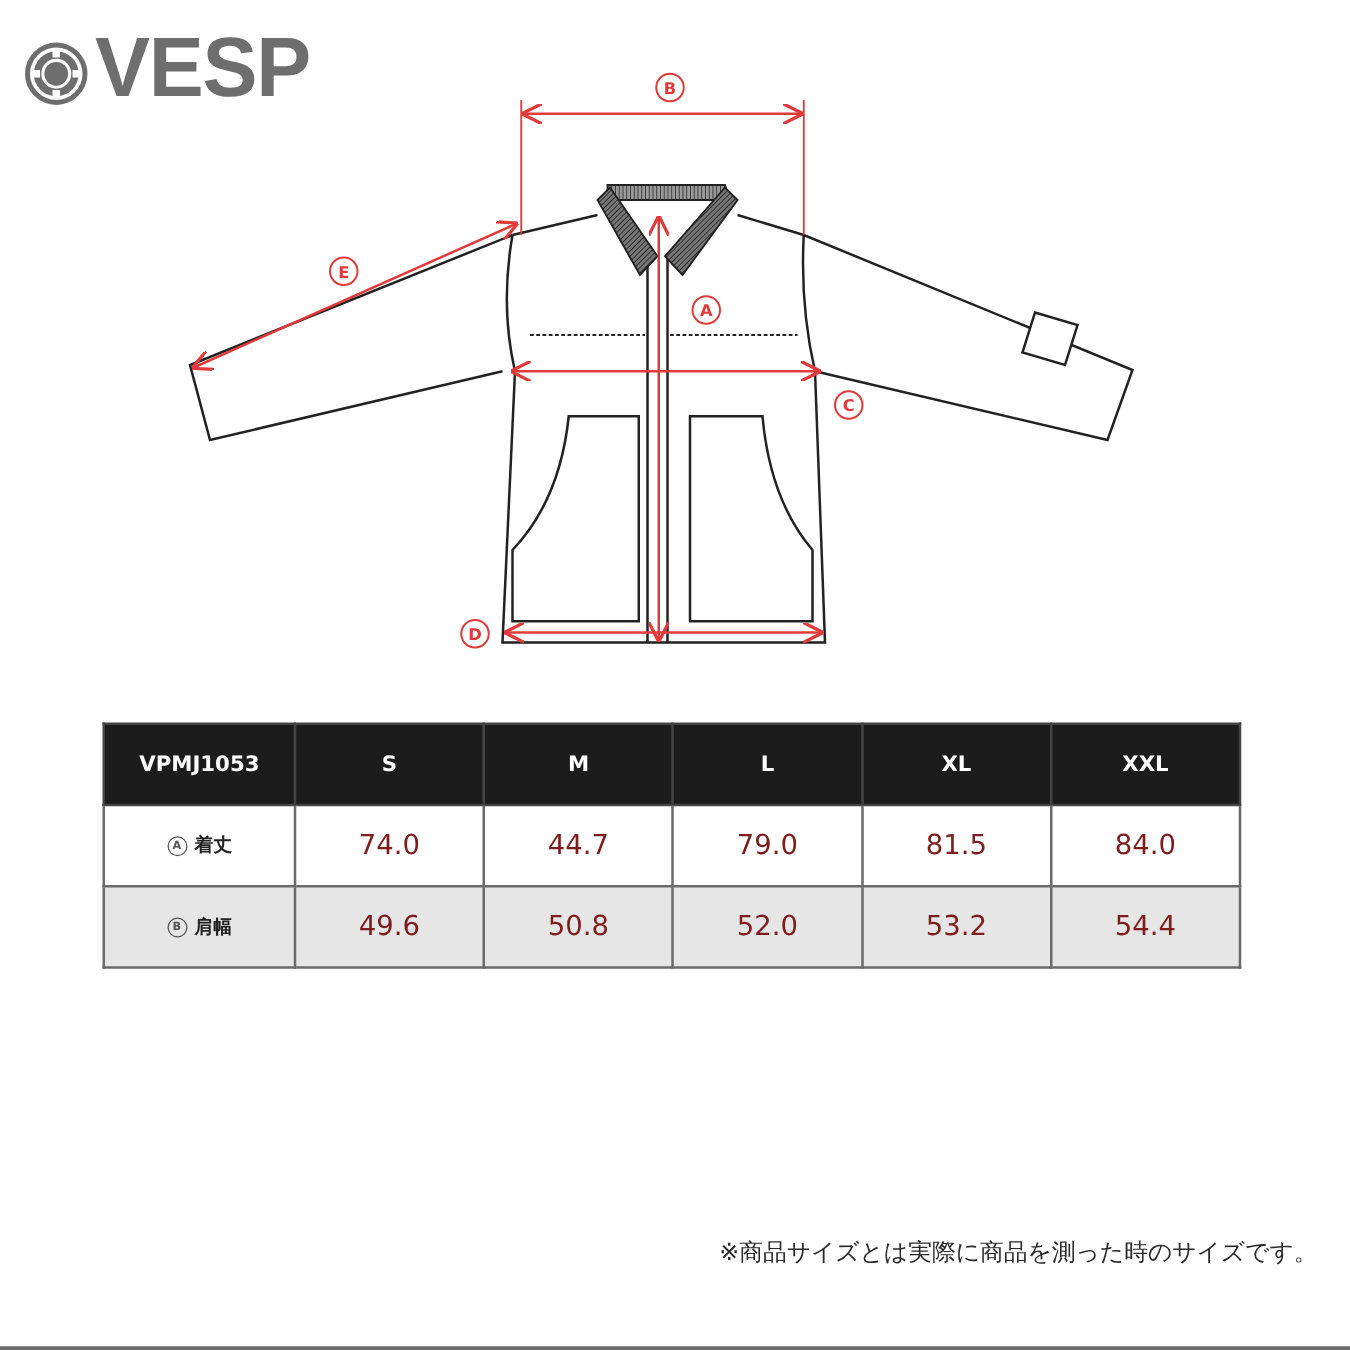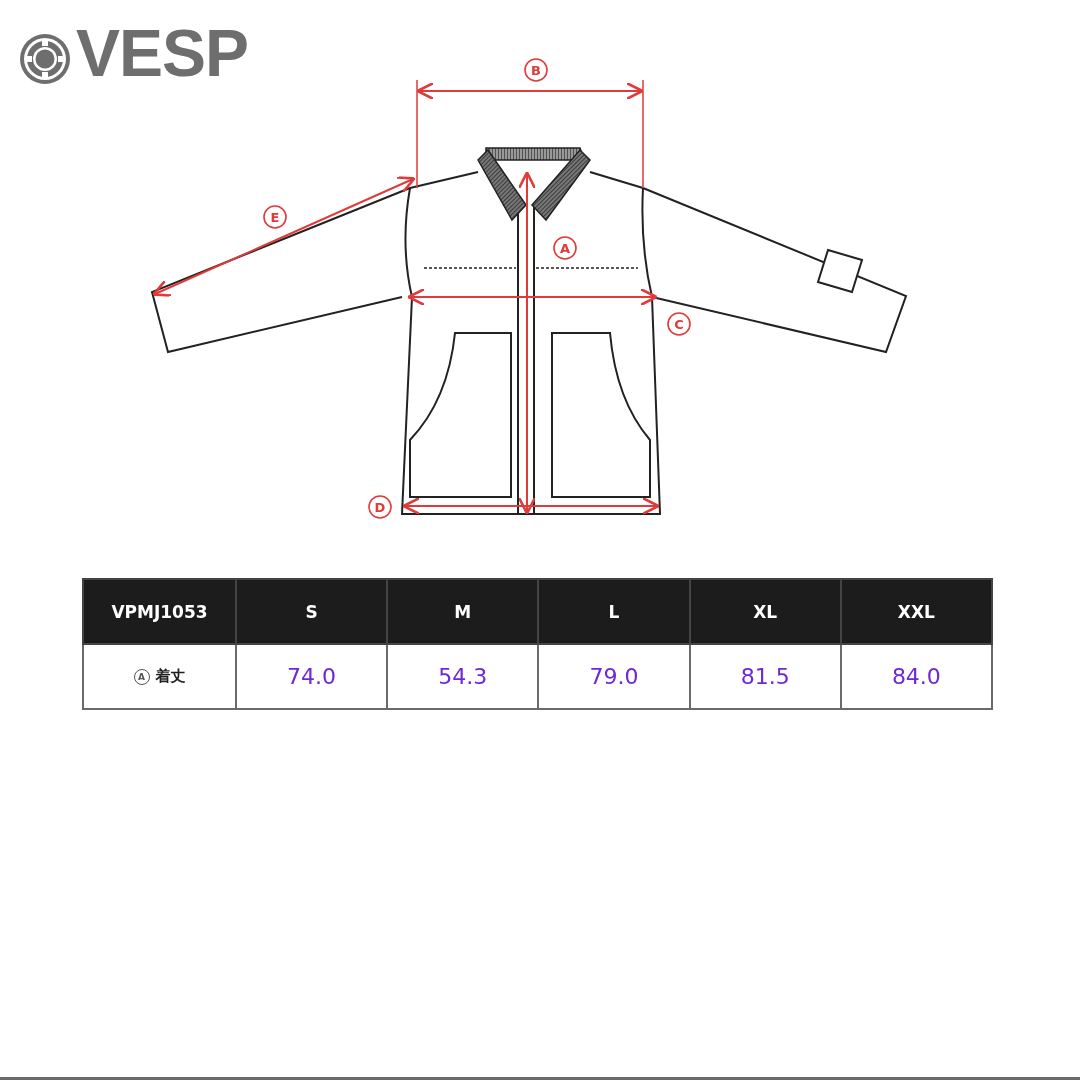--- a/index.html
+++ b/index.html
@@ -4,21 +4,21 @@
 <style>
   html, body { margin:0; padding:0; background:#ffffff; }
   body { width:1080px; height:1080px; position:relative; overflow:hidden; font-family:"DejaVu Sans", sans-serif; }
   .logo { position:absolute; left:18px; top:22px; height:64px; display:flex; align-items:flex-end; }
   .logo-mark { width:54px; height:54px; }
   .logo-text { font-family:"Liberation Sans", sans-serif; font-weight:bold; font-size:66px; color:#6e6e6e; letter-spacing:-1px; margin-left:4px; line-height:1; transform:scaleY(1.02); }
   .diagram { position:absolute; left:0; top:0; width:1080px; height:560px; }
   table.sizes { position:absolute; left:82px; top:578px; width:911px; border-collapse:collapse; table-layout:fixed; }
   table.sizes th, table.sizes td { border:2px solid #6a6a6a; text-align:center;margin-top:26px; }
   table.sizes th { background:#1c1c1c; color:#ffffff; height:61px; font-family:"DejaVu Sans", sans-serif; font-weight:bold; font-size:17px; border-color:#444; }
-  table.sizes td { height:61px; font-family:"DejaVu Sans", sans-serif; font-size:22px; color:#6d28d9; }
+  table.sizes td { height:61px; font-family:"DejaVu Sans", sans-serif; font-size:22px; color:#7f1d1d; }
   table.sizes tr.alt td { background:#e6e6e6; }
   table.sizes td.label { font-size:15px; font-weight:bold; color:#222; }
   .label .circ { display:inline-block; width:14px; height:14px; border:1.5px solid #555; border-radius:50%; font-size:9px; line-height:14px; text-align:center; color:#555; font-weight:bold; margin-right:6px; vertical-align:middle; }
   .notes { position:absolute; right:26px; top:986px; font-family:"DejaVu Sans", sans-serif; font-size:19px; color:#2a2a2a; line-height:33px; text-align:left; }
   .bottom-line { position:absolute; left:0; bottom:0; width:1080px; height:3px; background:#6a6a6a; }
 </style>
 </head>
 <body>
 
 <div class="logo">
@@ -134,24 +134,33 @@
       <th>M</th>
       <th>L</th>
       <th>XL</th>
       <th>XXL</th>
     </tr>
   </thead>
   <tbody>
     <tr>
       <td class="label"><span class="circ">A</span><span>着丈</span></td>
       <td>74.0</td>
-      <td>54.3</td>
+      <td>44.7</td>
       <td>79.0</td>
       <td>81.5</td>
       <td>84.0</td>
+    </tr>
+    <tr class="alt">
+      <td class="label"><span class="circ">B</span><span>肩幅</span></td>
+      <td>49.6</td>
+      <td>50.8</td>
+      <td>52.0</td>
+      <td>53.2</td>
+      <td>54.4</td>
     </tr>
   </tbody>
 </table>
 
 <div class="notes">
+  <div>※商品サイズとは実際に商品を測った時のサイズです。</div>
 </div>
 
 <div class="bottom-line"></div>
 
 </body></html>

